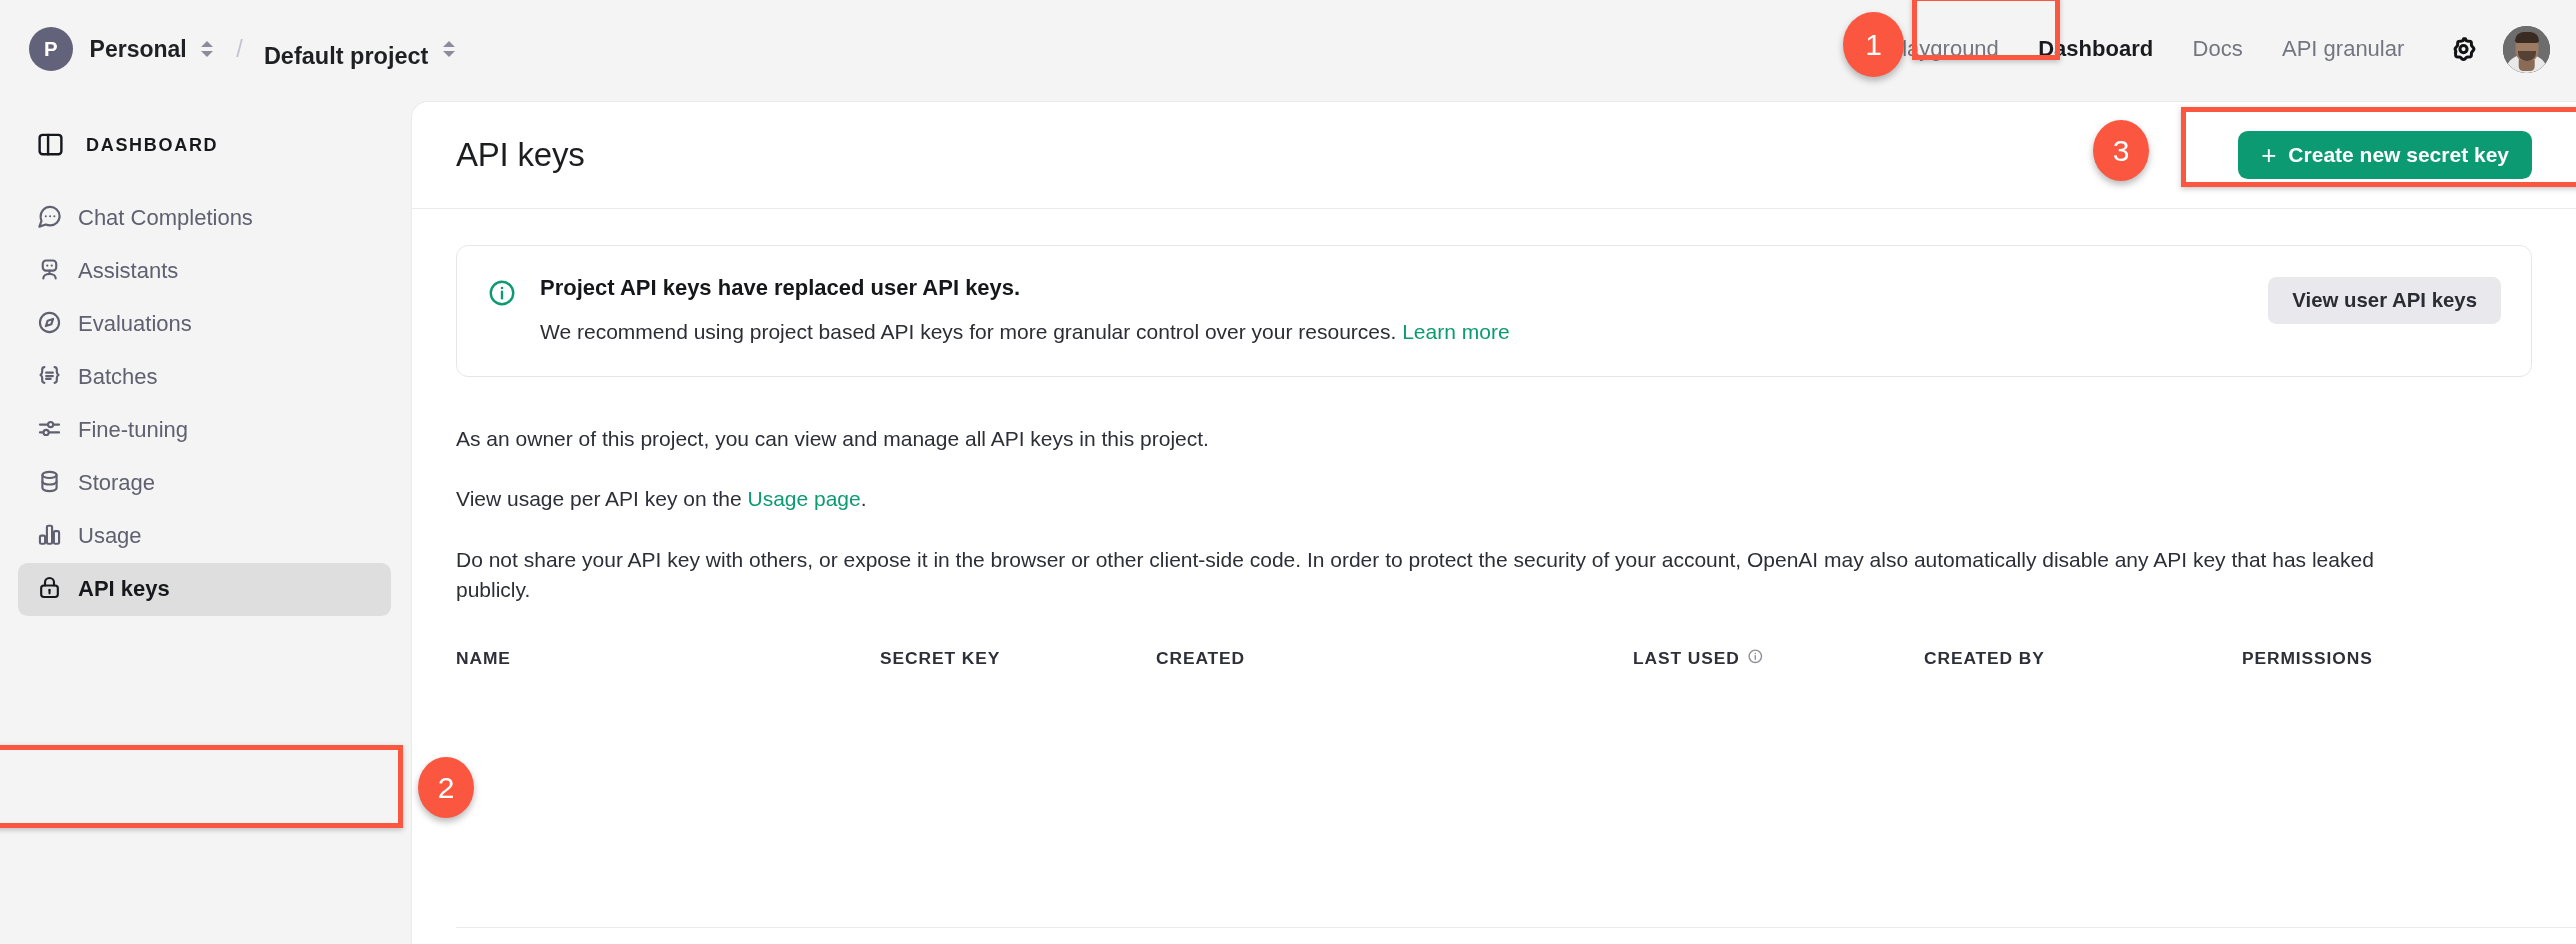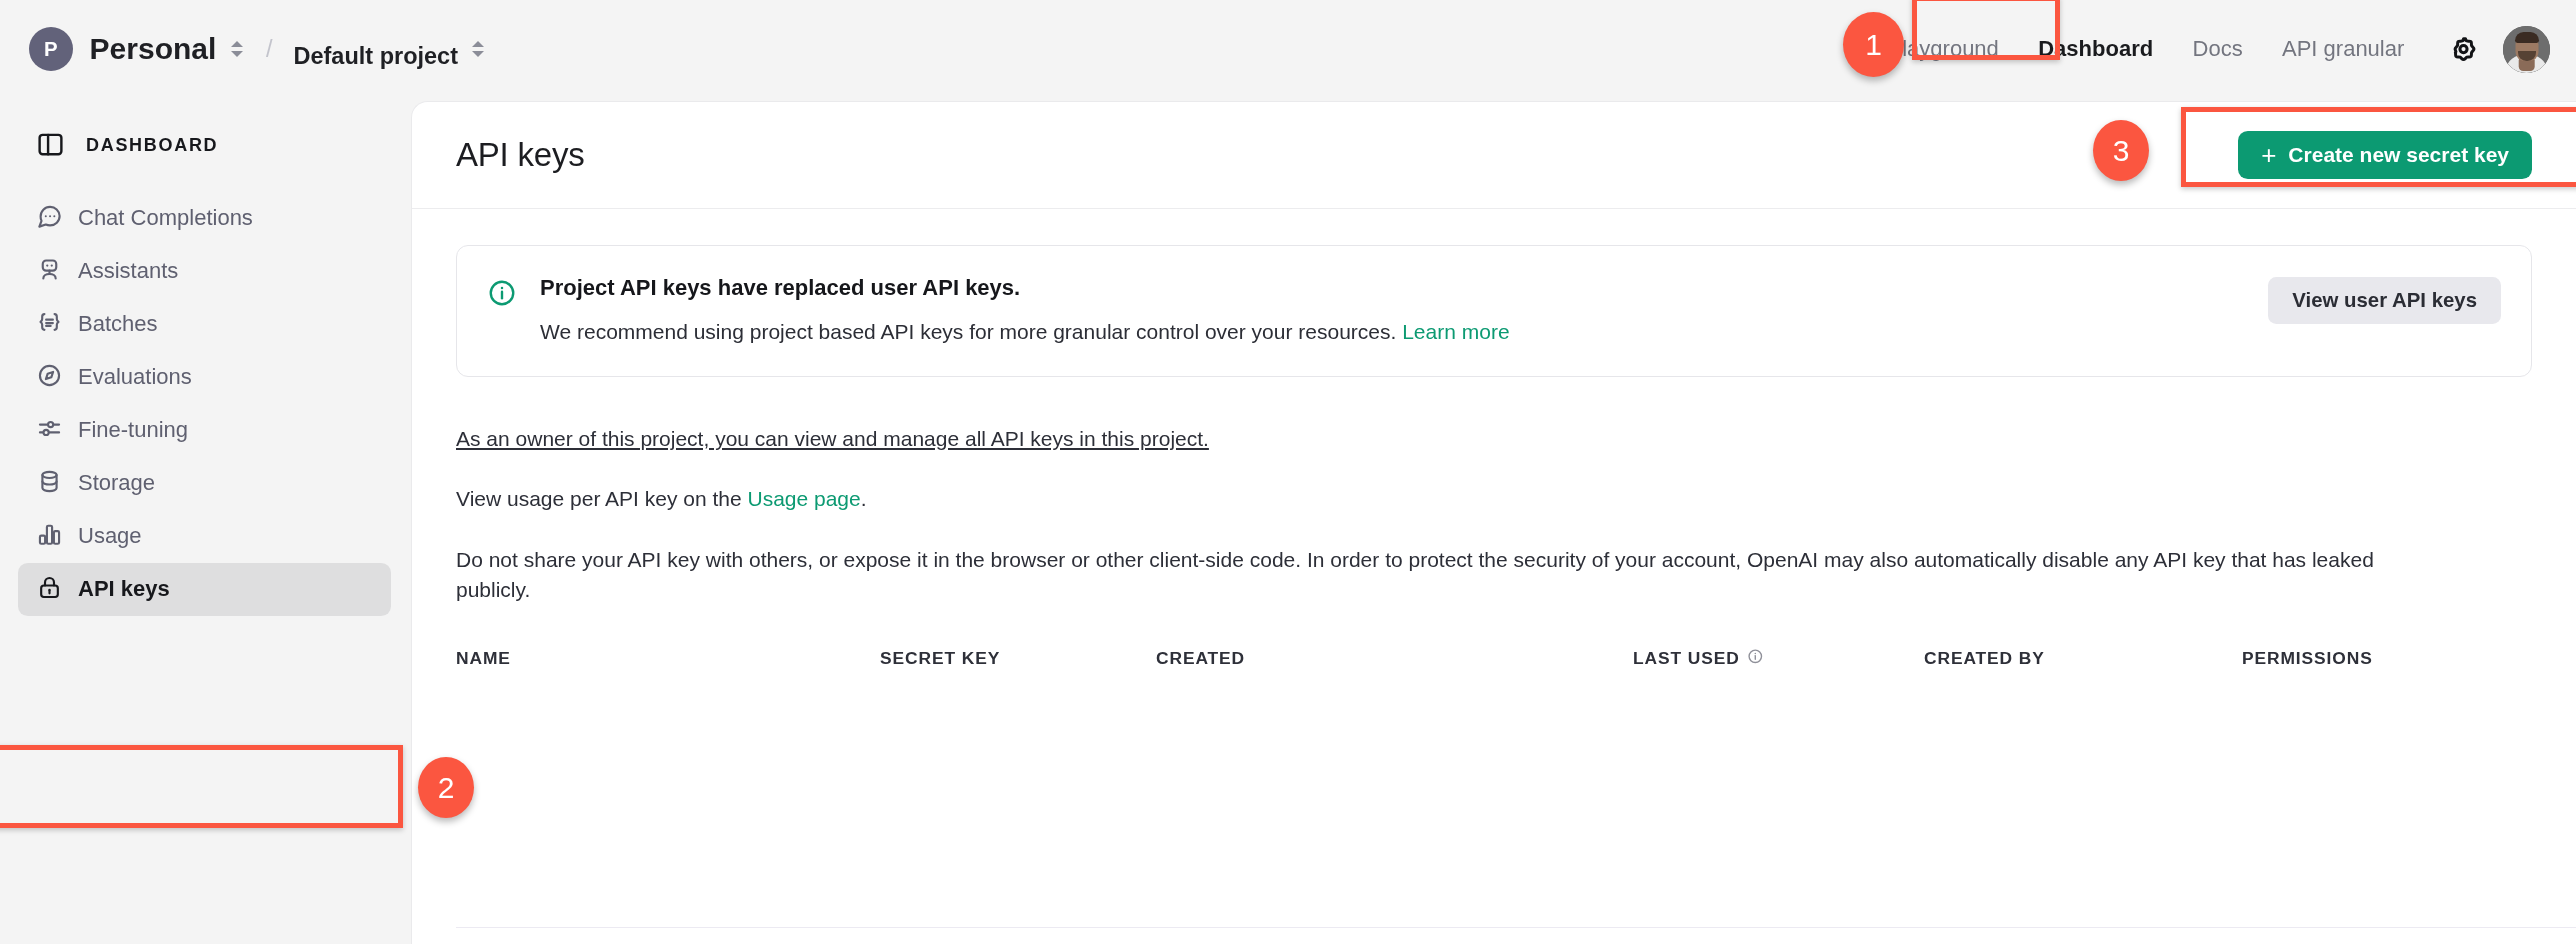--- a/index.html
+++ b/index.html
@@ -19,21 +19,21 @@
     display: flex; align-items: center;
   }
   .org-block { display: flex; align-items: center; margin-left: 29px; }
   .org-avatar {
     width: 44px; height: 44px; border-radius: 50%;
     background: #62627a; color: #ffffff;
     display: flex; align-items: center; justify-content: center;
     font-size: 20.4px; font-weight: 600; letter-spacing: 0.4px;
   }
   .org-name {
-    margin-left: 16.6px; font-size: 30px; font-weight: 700; color: #1f2024;
+    margin-left: 16.6px; font-size: 23px; font-weight: 700; color: #1f2024;
   }
   .chev {
     margin-left: 12px; width: 16.6px; height: 26px;
     display: flex; flex-direction: column; align-items: center;
     justify-content: center; gap: 3.8px; color: #8b8d98;
   }
   .chev i { display: block; width: 0; height: 0; border-left: 6px solid transparent;
             border-right: 6px solid transparent; }
   .chev i.up { border-bottom: 6.8px solid currentColor; }
   .chev i.down { border-top: 6.8px solid currentColor; }
@@ -124,21 +124,21 @@
   .banner-sub { margin-top: 16.6px; font-size: 21px; color: #2c2e36; line-height: 1.35; }
   .banner-sub a { color: #0c9a72; text-decoration: none; }
   .btn-ghost {
     flex: 0 0 auto; background: #e8e8ed; color: #2b2d35; border-radius: 8.3px;
     height: 47px; padding: 0 24px; font-size: 20.4px; font-weight: 700;
     display: flex; align-items: center; margin-left: 27px; margin-top: 1.5px;
     white-space: nowrap;
   }
 
   .para { font-size: 21px; color: #2d2f38; line-height: 1.45; }
-  .p1 { margin-top: 47px; text-decoration: underline; }
+  .p1 { margin-top: 47px; }
   .p2 { margin-top: 30px; max-width: 1983px; }
   .p3 { margin-top: 30px; }
   .para a { color: #0c9a72; text-decoration: none; }
 
   .tbl-head {
     display: flex; margin-top: 42px; align-items: flex-end;
   }
   .th {
     font-size: 17.4px; font-weight: 700; letter-spacing: 0.9px; color: #2e3039;
     display: flex; align-items: center; gap: 7.6px;
@@ -240,38 +240,38 @@
           <path d="M6.5 20c0-2.5 2.5-4 5.5-4s5.5 1.5 5.5 4"></path>
         </svg>
       </span>
       <span class="s-label">Assistants</span>
     </div>
 
 
     <div class="side-item">
       <span>
         <svg width="27" height="27" viewBox="0 0 24 24" fill="none" stroke="currentColor" stroke-width="1.9" stroke-linecap="round" stroke-linejoin="round">
+          <circle cx="12" cy="12" r="8.5"></circle>
+          <path d="M15.2 8.8 13.6 13.6 8.8 15.2 10.4 10.4z"></path>
+        </svg>
+      </span>
+      <span class="s-label">Evaluations</span>
+    </div>
+
+    <div class="side-item">
+      <span>
+        <svg width="27" height="27" viewBox="0 0 24 24" fill="none" stroke="currentColor" stroke-width="1.9" stroke-linecap="round" stroke-linejoin="round">
           <path d="M7.5 4.5c-1.6 0-2 1-2 2.4v2c0 1.3-.6 2-1.5 2.6.9.6 1.5 1.3 1.5 2.6v2c0 1.4.4 2.4 2 2.4"></path>
           <path d="M16.5 4.5c1.6 0 2 1 2 2.4v2c0 1.3.6 2 1.5 2.6-.9.6-1.5 1.3-1.5 2.6v2c0 1.4-.4 2.4-2 2.4"></path>
           <line x1="9" y1="9.5" x2="15" y2="9.5"></line>
           <line x1="9" y1="12.5" x2="15" y2="12.5"></line>
           <line x1="9" y1="15" x2="13" y2="15"></line>
         </svg>
       </span>
       <span class="s-label">Batches</span>
-    </div>
-
-    <div class="side-item">
-      <span>
-        <svg width="27" height="27" viewBox="0 0 24 24" fill="none" stroke="currentColor" stroke-width="1.9" stroke-linecap="round" stroke-linejoin="round">
-          <circle cx="12" cy="12" r="8.5"></circle>
-          <path d="M15.2 8.8 13.6 13.6 8.8 15.2 10.4 10.4z"></path>
-        </svg>
-      </span>
-      <span class="s-label">Evaluations</span>
     </div>
 
     <div class="side-item">
       <span>
         <svg width="27" height="27" viewBox="0 0 24 24" fill="none" stroke="currentColor" stroke-width="1.9" stroke-linecap="round" stroke-linejoin="round">
           <line x1="3.5" y1="8.5" x2="10" y2="8.5"></line>
           <circle cx="13" cy="8.5" r="2.3"></circle>
           <line x1="16" y1="8.5" x2="20.5" y2="8.5"></line>
           <line x1="3.5" y1="15.5" x2="6" y2="15.5"></line>
           <circle cx="9" cy="15.5" r="2.3"></circle>

